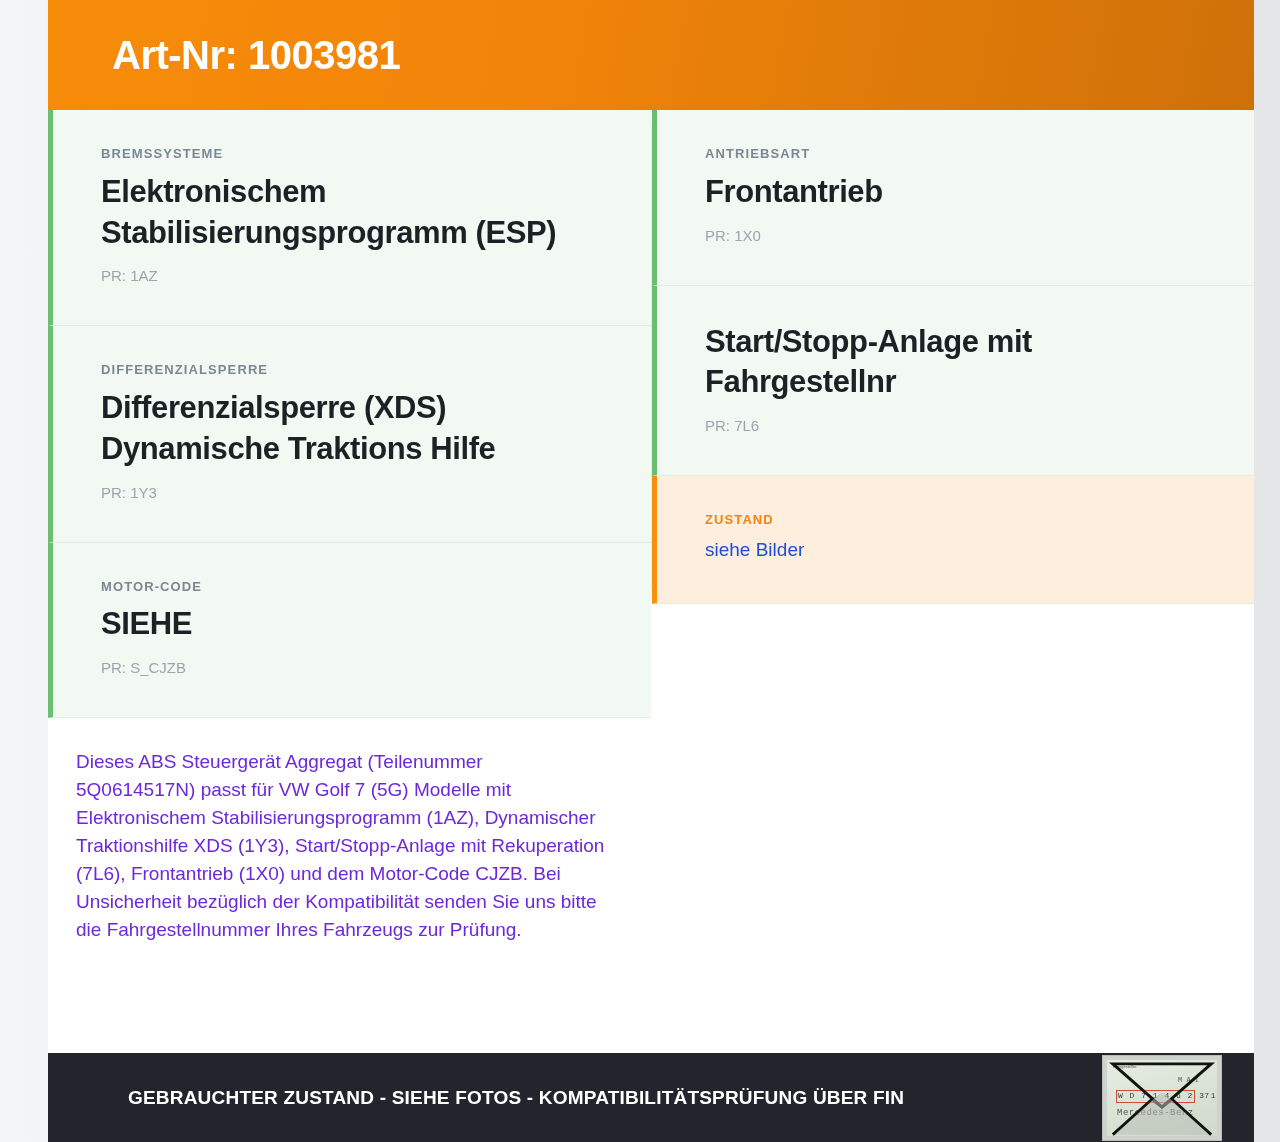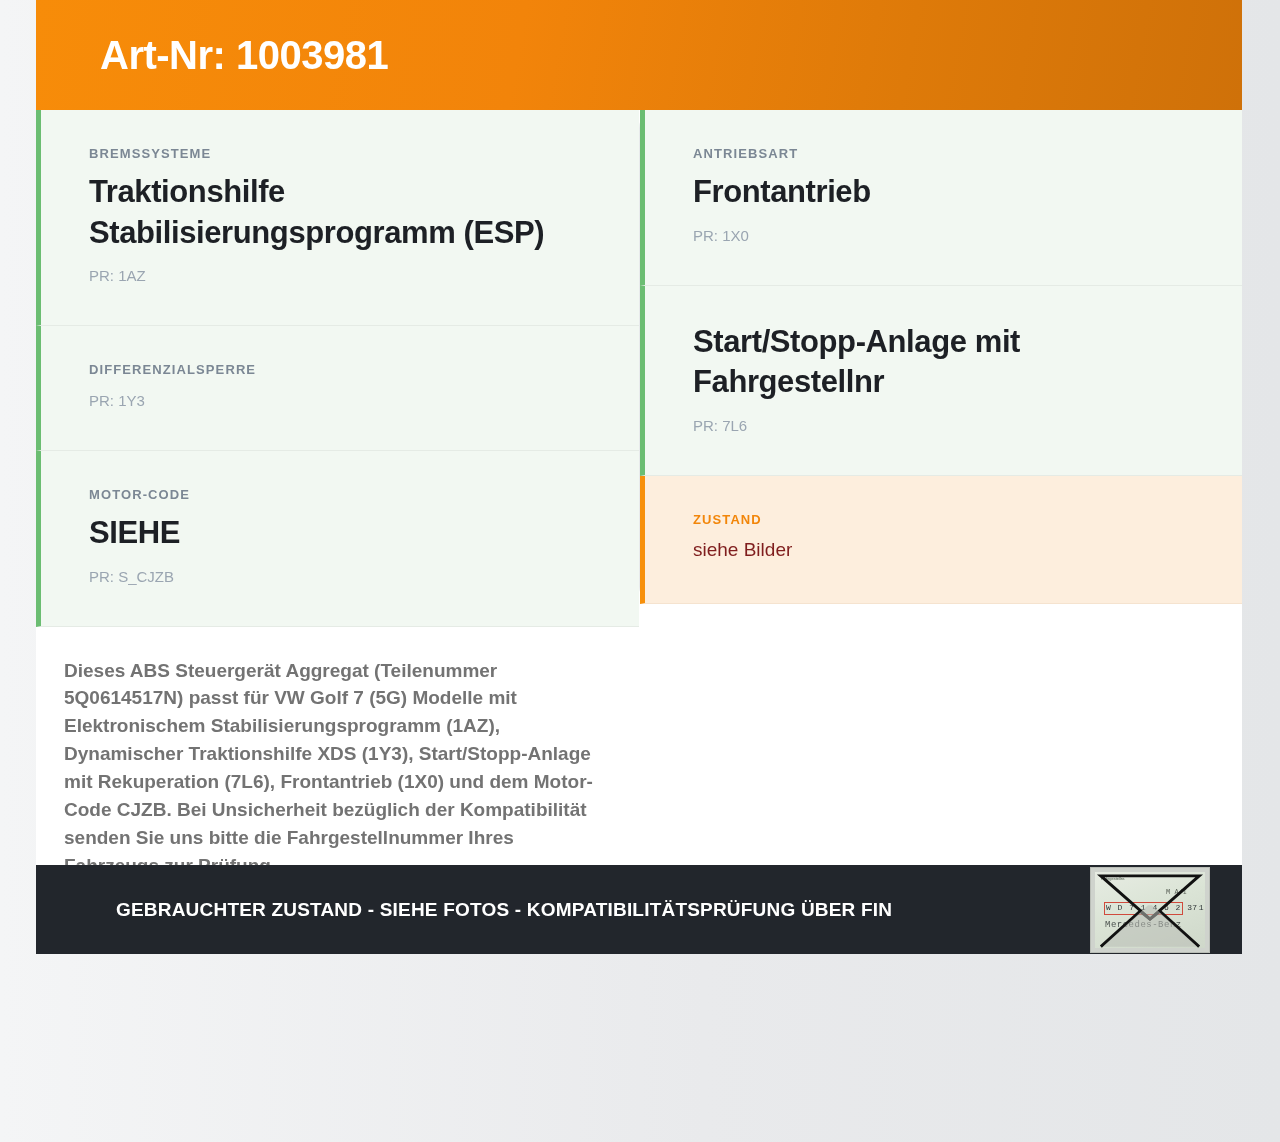--- a/index.html
+++ b/index.html
@@ -9,24 +9,24 @@
   body {
     width: 1280px;
     height: 1142px;
     background: linear-gradient(90deg, #f4f5f6 0%, #e9eaec 55%, #e4e6e8 100%);
     font-family: "Liberation Sans", sans-serif;
     overflow: hidden;
   }
 
   .page {
     position: absolute;
-    left: 36px;
+    left: 48px;
     top: 0;
     width: 1206px;
-    height: 954px;
+    height: 1142px;
     background: #ffffff;
     display: flex;
     flex-direction: column;
   }
 
   
   .header {
     height: 110px;
     background: linear-gradient(100deg, #f78c09 0%, #f2840a 40%, #de7a09 72%, #cf7109 100%);
     display: flex;
@@ -90,21 +90,21 @@
     font-size: 31px;
     font-weight: bold;
     color: #1d2025;
     letter-spacing: -0.4px;
     line-height: 1.32;
     margin: 0;
   }
   .card.accent-orange .card-value {
     font-size: 19px;
     font-weight: normal;
-    color: #7f1d1d;
+    color: #1d4ed8;
     letter-spacing: 0;
     line-height: 1.3;
   }
   .card-pr {
     font-size: 15px;
     color: #9aa5b1;
     margin: 14px 0 0 0;
     line-height: 1.2;
   }
 
@@ -117,22 +117,22 @@
   .fits-label {
     font-size: 13px;
     font-weight: bold;
     letter-spacing: 1.1px;
     color: #7b8794;
     text-transform: uppercase;
     margin: 0 0 12px 0;
   }
   .fits-text {
     font-size: 19px;
-    font-weight: bold;
-    color: #737373;
+    font-weight: normal;
+    color: #6d28d9;
     line-height: 1.47;
     margin: 0;
   }
 
   .col-filler { flex: 1 1 auto; background: #ffffff; }
 
   
   .footer {
     flex: 0 0 auto;
     height: 89px;
@@ -228,26 +228,27 @@
   <div class="header">
     <h1 class="header-title">Art-Nr: 1003981</h1>
   </div>
 
   <div class="columns">
 
     <div class="col col-left">
 
       <div class="card">
         <div class="card-label">BREMSSYSTEME</div>
-        <div class="card-value">Traktionshilfe Stabilisierungsprogramm (ESP)</div>
+        <div class="card-value">Elektronischem Stabilisierungsprogramm (ESP)</div>
         <div class="card-pr">PR: 1AZ</div>
       </div>
 
       <div class="card">
         <div class="card-label">DIFFERENZIALSPERRE</div>
+        <div class="card-value">Differenzialsperre (XDS) Dynamische Traktions Hilfe</div>
         <div class="card-pr">PR: 1Y3</div>
       </div>
 
       <div class="card">
         <div class="card-label">MOTOR-CODE</div>
         <div class="card-value">SIEHE</div>
         <div class="card-pr">PR: S_CJZB</div>
       </div>
 
       <div class="fits">

